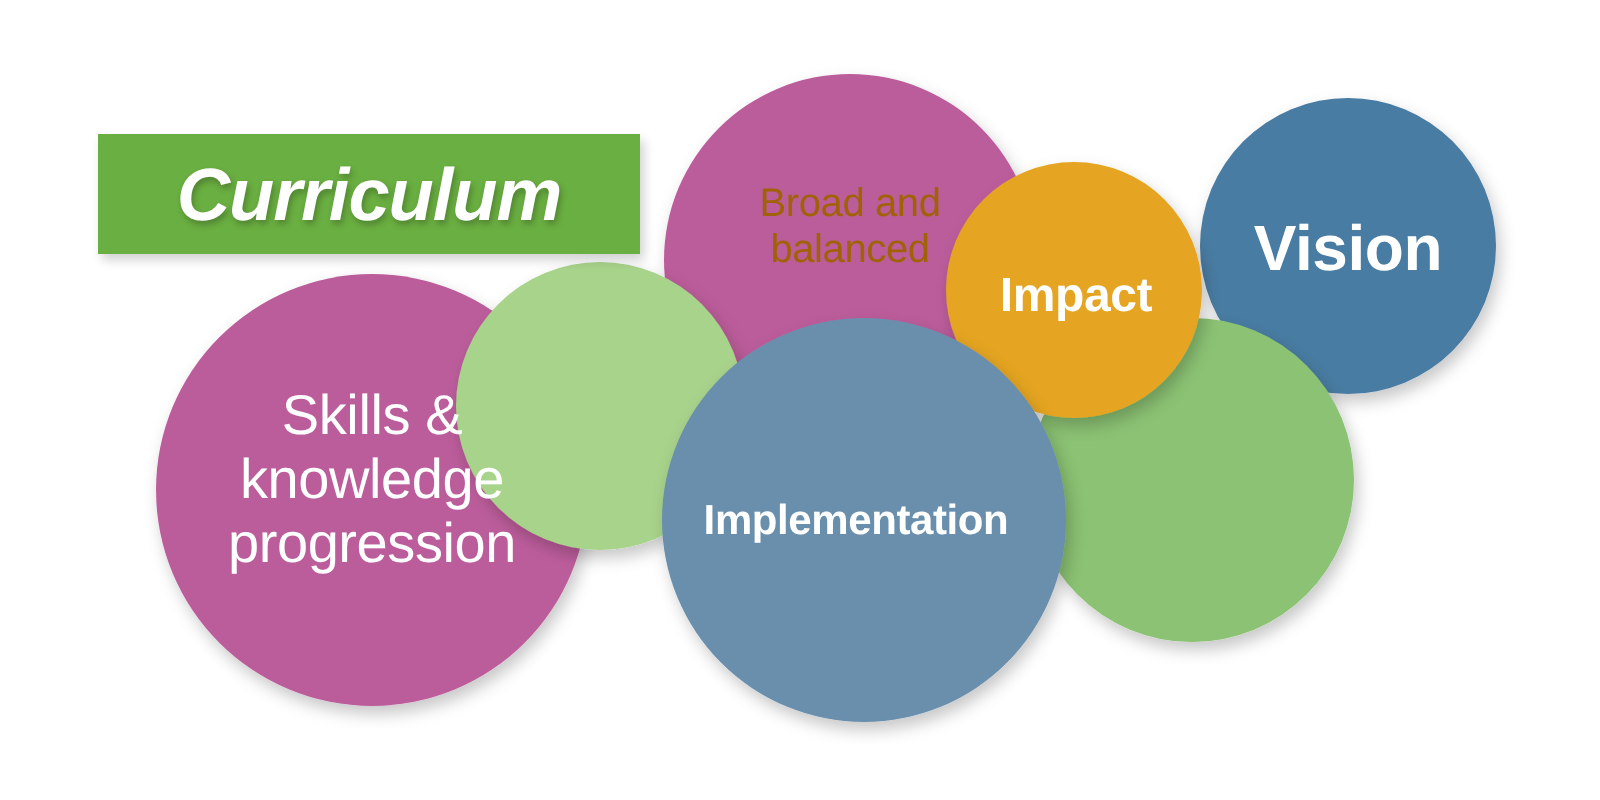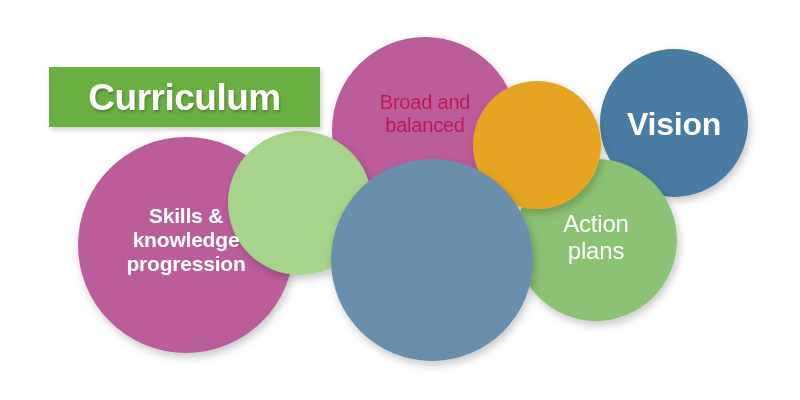--- a/index.html
+++ b/index.html
@@ -51,20 +51,21 @@
     position: absolute;
     left: 49px;
     top: 67px;
     width: 271px;
     height: 60px;
     background: #6aaf41;
     box-shadow: 2px 3px 5px rgba(0,0,0,0.18);
     display: flex;
     align-items: center;
     justify-content: center;
+    font-style: italic;
   }
   #curriculum-banner .banner-text {
     color: #ffffff;
     font-weight: bold;
     font-size: 37px;
     letter-spacing: -0.5px;
     text-shadow: 1px 2px 3px rgba(0,0,0,0.25);
     line-height: 1;
   }
 </style>
@@ -84,27 +85,27 @@
         <circle cx="186" cy="245" r="108" fill="#bc5d9b" filter="url(#softshadow)"></circle>
         <circle cx="300" cy="203" r="72" fill="#a8d38b" filter="url(#softshadow)"></circle>
         <circle cx="674" cy="123" r="74" fill="#4a7ba2" filter="url(#softshadow)"></circle>
         <circle cx="596" cy="240" r="81" fill="#8bc273" filter="url(#softshadow)"></circle>
         <circle cx="537" cy="145" r="64" fill="#e5a522" filter="url(#softshadow)"></circle>
         <circle cx="432" cy="260" r="101" fill="#6b8fad" filter="url(#softshadow)"></circle>
       </g>
   </svg>
 
   <div class="label-layer">
-    <div class="circle-label lbl-bold" style="left: 186px; top: 240px; font-size: 21px; font-weight: bold; color: rgb(255, 255, 255);">Skills &amp;
+    <div class="circle-label lbl-bold" style="left: 186px; top: 240px; font-size: 28px; font-weight: normal; color: rgb(255, 255, 255);">Skills &amp;
 knowledge
 progression</div>
-    <div class="circle-label lbl-reg" style="left: 425px; top: 114px; font-size: 20px; font-weight: normal; color: #be185d;">Broad and
+    <div class="circle-label lbl-reg" style="left: 425px; top: 114px; font-size: 20px; font-weight: normal; color: #a16207;">Broad and
 balanced</div>
-    <div class="circle-label lbl-reg" style="left: 596px; top: 237px; font-size: 24px; font-weight: normal; color: rgb(255, 255, 255);">Action
-plans</div>
+    <div class="circle-label lbl-bold" style="left: 428px; top: 261px; font-size: 21px; font-weight: bold; color: rgb(255, 255, 255);">Implementation</div>
+    <div class="circle-label lbl-bold" style="left: 538px; top: 148px; font-size: 24px; font-weight: bold; color: rgb(255, 255, 255);">Impact</div>
     <div class="circle-label lbl-bold" style="left: 674px; top: 124px; font-size: 32px; font-weight: bold; color: rgb(255, 255, 255);">Vision</div>
   </div>
 
   <div id="curriculum-banner">
     <span class="banner-text">Curriculum</span>
   </div>
 
 </div>
 
 </body></html>

